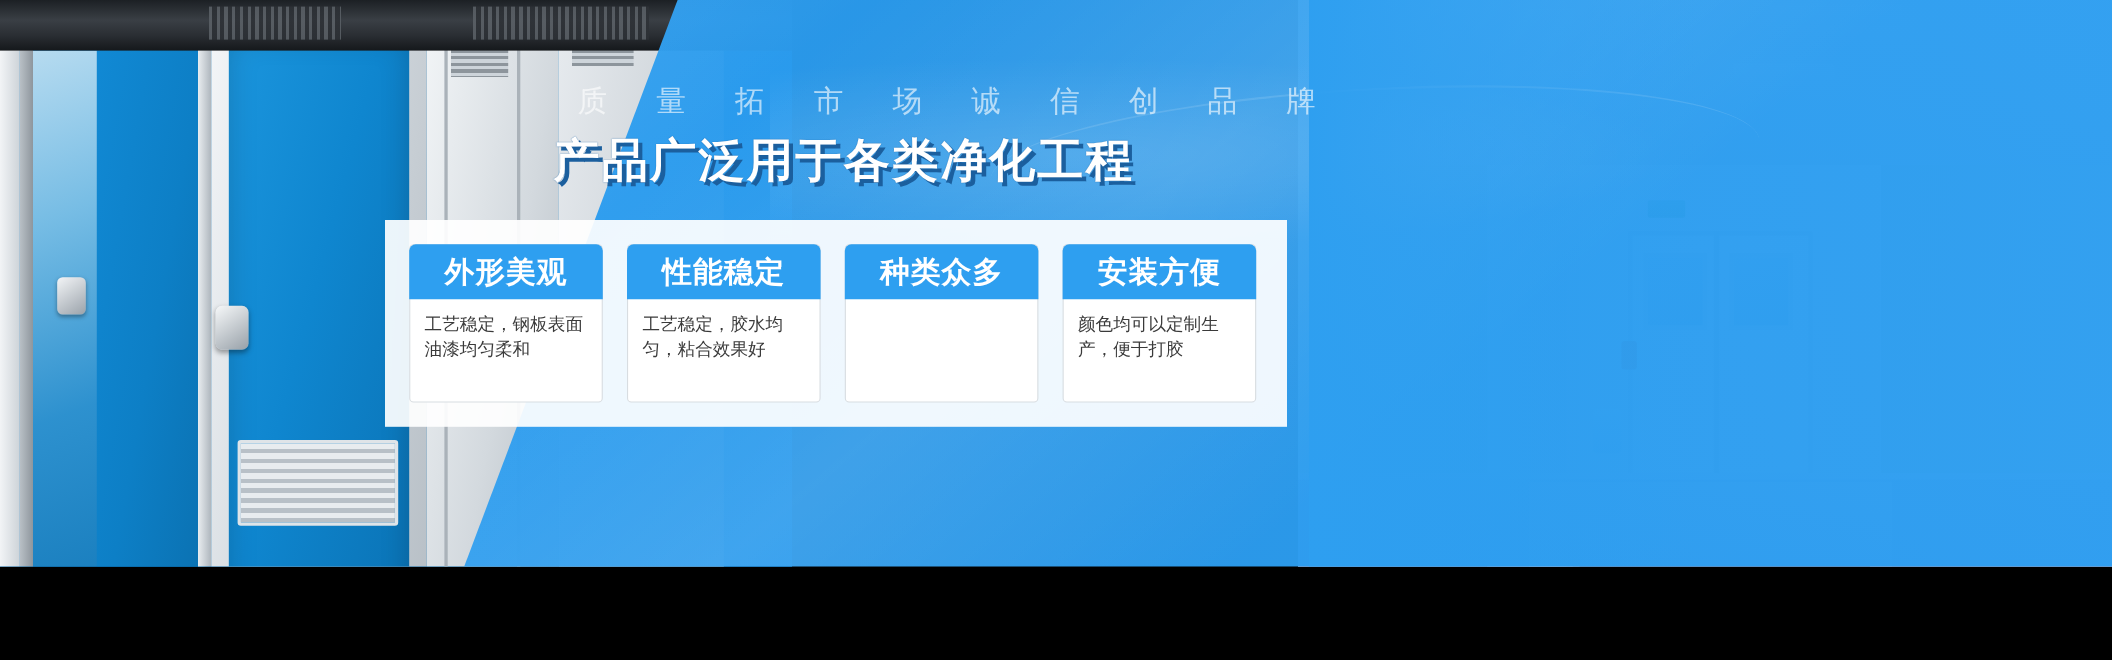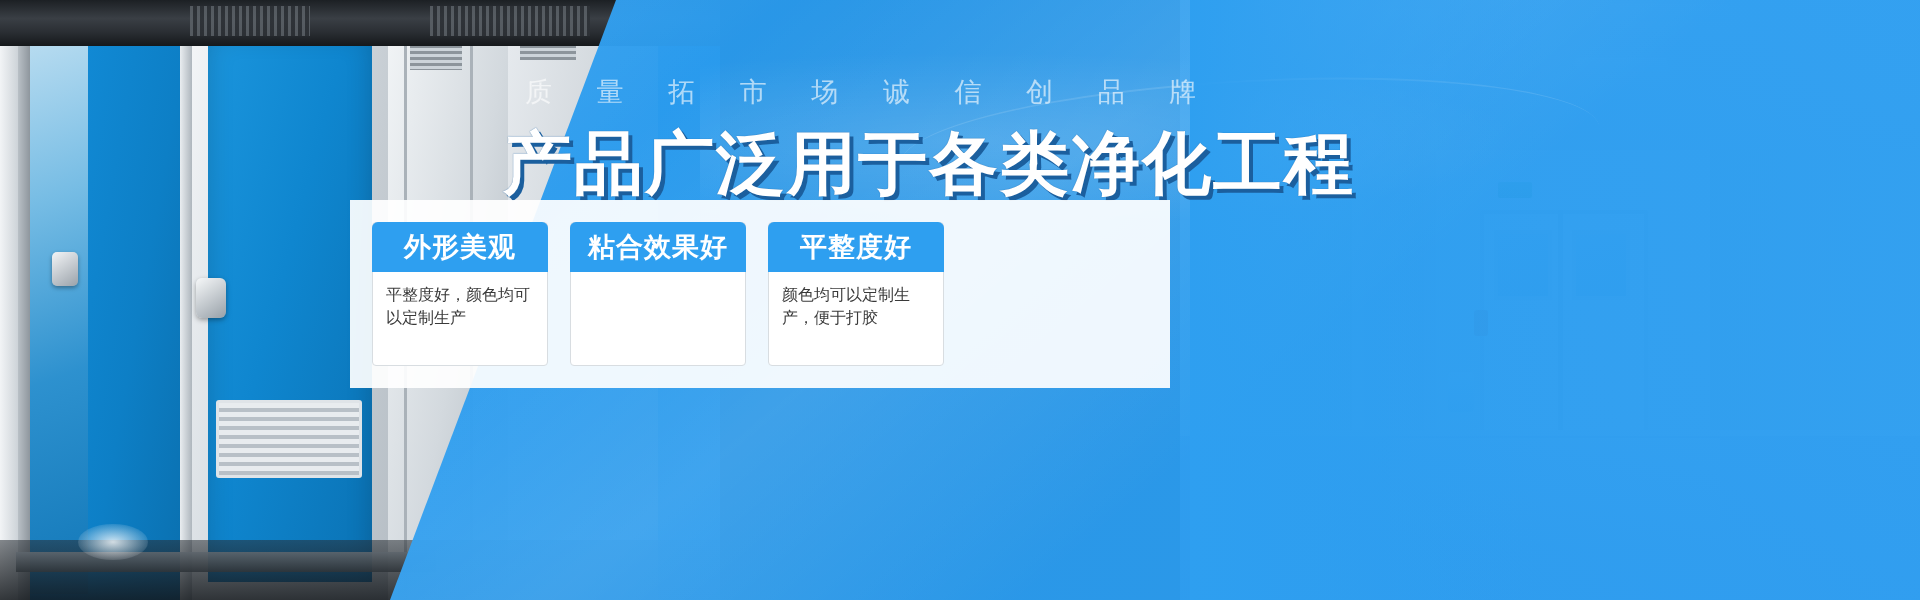--- a/index.html
+++ b/index.html
@@ -1,18 +1,18 @@
 <!DOCTYPE html>
 <html><head>
 <meta charset="utf-8">
 <style>
   html,body{margin:0;padding:0;background:#000;}
   body{font-family:"DejaVu Sans","Liberation Sans",sans-serif;}
 
-  .banner{position:relative;width:1920px;height:600px;overflow:hidden;}
+  .banner{position:relative;width:1920px;height:515px;overflow:hidden;}
 
   
   .photo-left{position:absolute;left:0;top:0;width:720px;height:600px;overflow:hidden;
     background:linear-gradient(180deg,#2b2f33 0%,#4a5055 6%,#0a78c4 7%,#0a78c4 100%);}
   .pl-ceiling{position:absolute;left:0;top:0;width:720px;height:46px;
     background:linear-gradient(180deg,#1c2024 0%,#3a3f45 40%,#2a2e33 70%,#15181b 100%);}
   .pl-ceilvent{position:absolute;top:6px;height:30px;width:120px;
     background:repeating-linear-gradient(90deg,#5c6268 0 3px,#2d3136 3px 7px);opacity:.85;}
   .pl-bg{position:absolute;left:0;top:40px;width:720px;height:560px;
     background:linear-gradient(100deg,#0b7ac6 0%,#0c80cc 35%,#0d86d2 60%,#0a73bd 100%);}
@@ -117,21 +117,21 @@
   .wedge-swoosh{position:absolute;left:700px;top:40px;width:900px;height:200px;
     background:radial-gradient(ellipse at 30% 50%,rgba(255,255,255,.13),rgba(255,255,255,0) 62%);
     pointer-events:none;}
   .wedge-swoosh2{position:absolute;left:900px;top:80px;width:700px;height:130px;
     border-top:2px solid rgba(255,255,255,.12);border-radius:50%;transform:rotate(-3deg);pointer-events:none;}
 
   
   .subtitle{position:absolute;left:525px;top:74px;font-size:27px;letter-spacing:18px;
     color:rgba(255,255,255,.62);font-weight:400;white-space:nowrap;
     font-family:"DejaVu Sans","Liberation Sans",sans-serif;}
-  .headline{position:absolute;left:503px;top:118px;font-size:69px;font-weight:bold;
+  .headline{position:absolute;left:503px;top:118px;font-size:42px;font-weight:bold;
     color:#ffffff;letter-spacing:2px;white-space:nowrap;
     text-shadow:4px 4px 0 #1b5f9e, 0 0 1px #1b5f9e;
     font-family:"DejaVu Sans","Liberation Sans",sans-serif;}
 
   
   .cards-panel{position:absolute;left:350px;top:200px;width:820px;height:188px;
     background:rgba(255,255,255,.92);}
   .cards-row{position:absolute;left:372px;top:222px;display:flex;gap:22px;}
   .card{width:176px;background:#ffffff;border:1px solid #d8dde1;border-radius:4px;
     display:flex;flex-direction:column;height:144px;box-sizing:border-box;}
@@ -210,31 +210,37 @@
   <div class="subtitle">质 量 拓 市 场     诚 信 创 品 牌</div>
   <div class="headline">产品广泛用于各类净化工程</div>
 
   <div class="cards-panel"></div>
   <div class="cards-row">
 
     <div class="card">
       <div class="card-head">
         <span>外形美观</span>
       </div>
-      <div class="card-body">平整度好，颜色均可以定制生产</div>
-    </div>
-
-
-    <div class="card">
-      <div class="card-head">
-        <span>粘合效果好</span>
-      </div>
-    </div>
-
-    <div class="card">
-      <div class="card-head">
-        <span>平整度好</span>
+      <div class="card-body">工艺稳定，钢板表面油漆均匀柔和</div>
+    </div>
+
+    <div class="card">
+      <div class="card-head">
+        <span>性能稳定</span>
+      </div>
+      <div class="card-body">工艺稳定，胶水均匀，粘合效果好</div>
+    </div>
+
+    <div class="card">
+      <div class="card-head">
+        <span>种类众多</span>
+      </div>
+    </div>
+
+    <div class="card">
+      <div class="card-head">
+        <span>安装方便</span>
       </div>
       <div class="card-body">颜色均可以定制生产，便于打胶</div>
     </div>
 
   </div>
 </div>
 
 </body></html>

